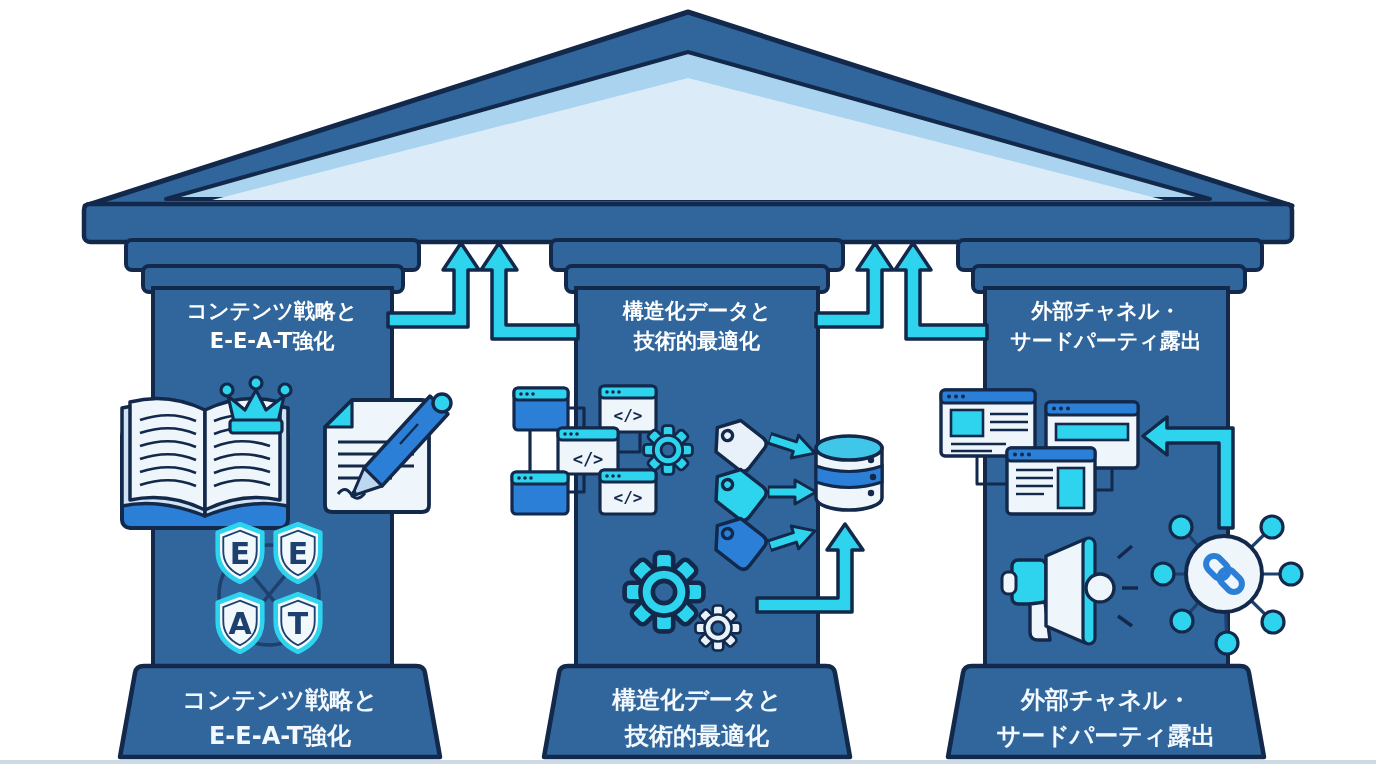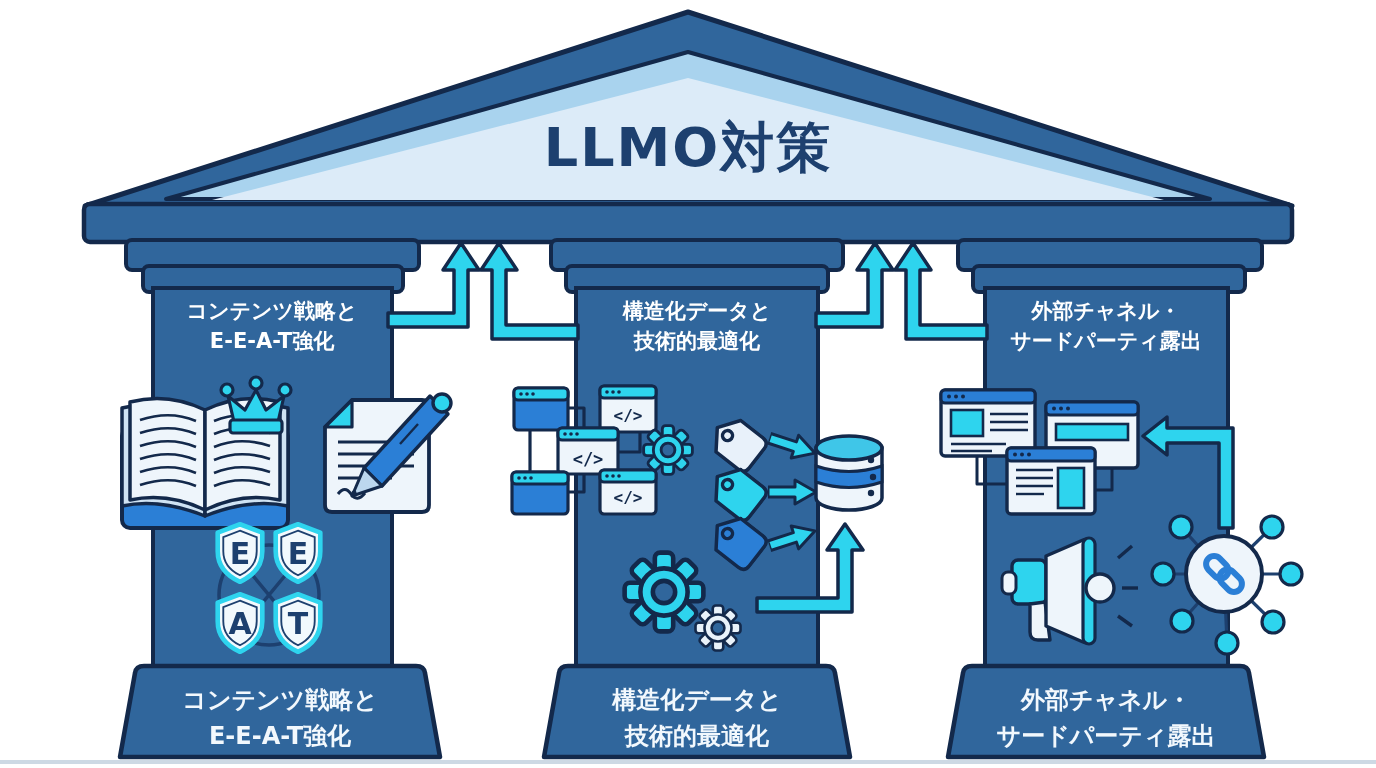--- a/index.html
+++ b/index.html
@@ -326,21 +326,20 @@
           <circle cx="1272" cy="527" r="11"></circle>
           <circle cx="1163" cy="574" r="11"></circle>
       <circle cx="1291" cy="574" r="11"></circle>
           <circle cx="1182" cy="621" r="11"></circle>
           <circle cx="1227" cy="643" r="11"></circle>
           <circle cx="1273" cy="622" r="11"></circle>
     </g>
   </g>
 </svg>
 
-<div class="overlay title">LLMO対策</div>
 
 <div class="overlay pillar-label p1t">
   <span>コンテンツ戦略と</span>
   <span>E-E-A-T強化</span>
 </div>
 <div class="overlay pillar-label p2t">
   <span>構造化データと</span>
   <span>技術的最適化</span>
 </div>
 <div class="overlay pillar-label p3t">

